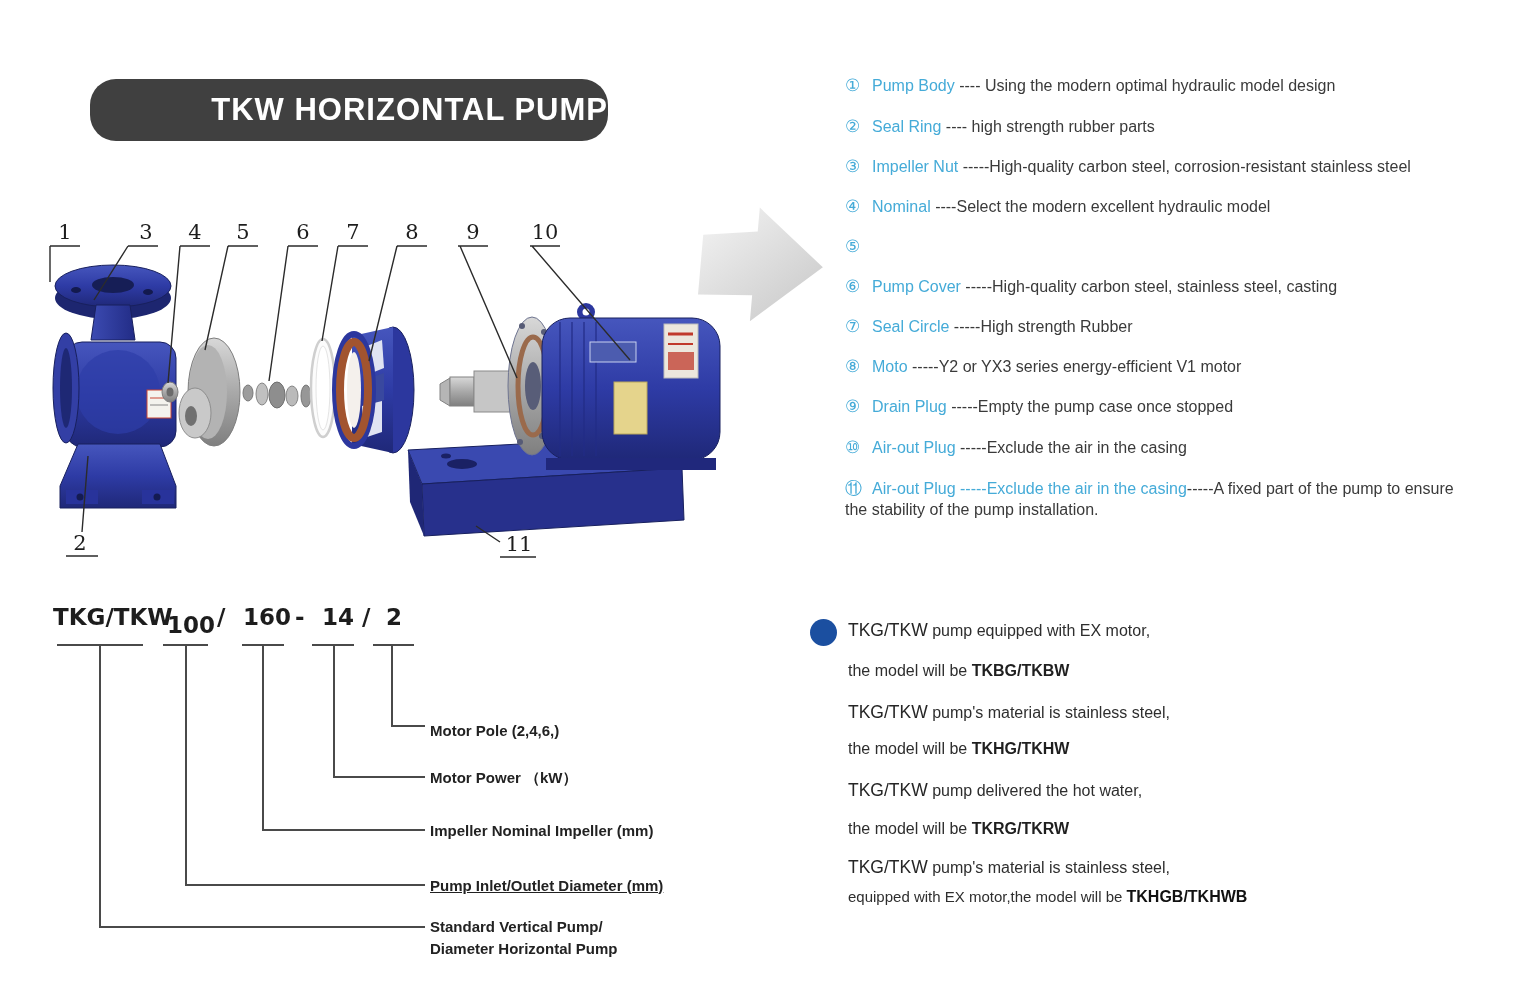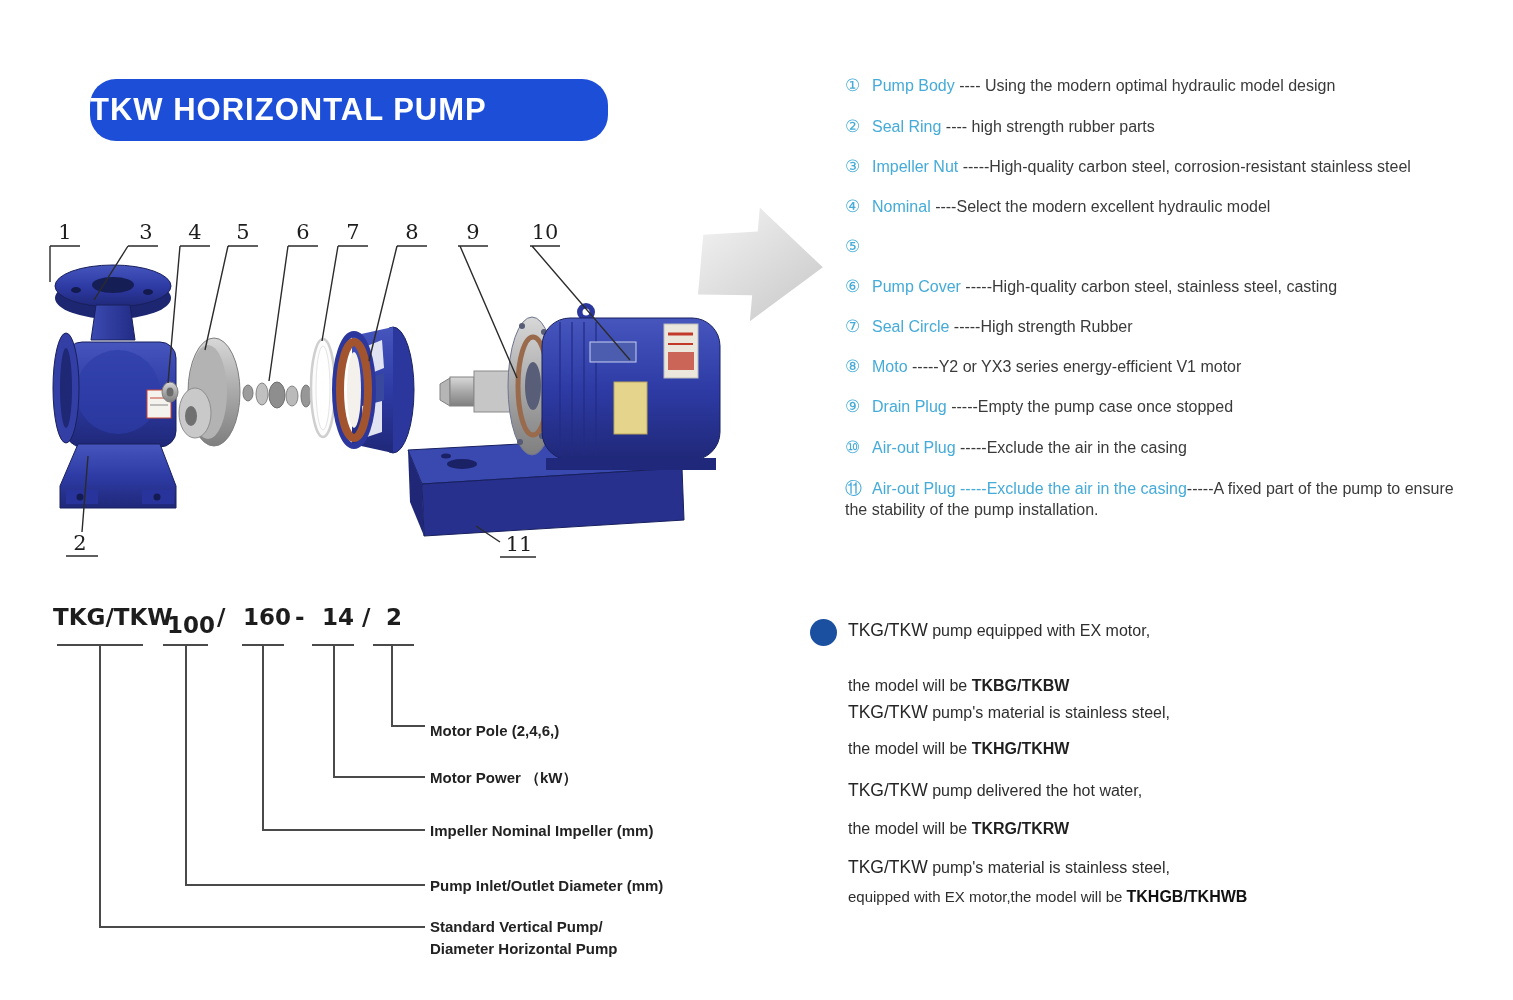--- a/index.html
+++ b/index.html
@@ -1,21 +1,21 @@
 <!DOCTYPE html>
 <html><head>
 <meta charset="utf-8">
 <style>
   html,body{margin:0;padding:0;background:#fff;}
   #page{position:relative;width:1513px;height:1000px;background:#ffffff;overflow:hidden;
         font-family:"Liberation Sans",sans-serif;color:#3a3a3a;}
 
   
-  .banner{position:absolute;left:90px;top:79px;width:518px;height:62px;background:#1d4ed8;
-          border-radius:26px;display:flex;align-items:center;justify-content:flex-start;}
+  .banner{position:absolute;left:90px;top:79px;width:518px;height:62px;background:#404040;
+          border-radius:26px;display:flex;align-items:center;justify-content:flex-end;}
   .banner span{color:#fff;font-weight:bold;font-size:31px;letter-spacing:1px;}
 
   
   #pump-svg{position:absolute;left:30px;top:220px;}
   #arrow-svg{position:absolute;left:697px;top:196px;}
 
   
   .parts{position:absolute;left:845px;top:0;width:650px;}
   .part-row{position:absolute;left:0;width:640px;font-size:16px;line-height:20px;}
   .part-row .num{position:absolute;left:0;top:0;color:#45ABD8;font-size:17px;}
@@ -40,29 +40,29 @@
   .u4{left:312px;width:42px;} .u5{left:373px;width:41px;}
   .v{width:2px;}
   .v1{left:99px;top:645px;height:283px;} .v2{left:185px;top:645px;height:241px;}
   .v3{left:262px;top:645px;height:186px;} .v4{left:333px;top:645px;height:133px;}
   .v5{left:391px;top:645px;height:82px;}
   .h{height:2px;}
   .h1{left:99px;top:926px;width:326px;} .h2{left:185px;top:884px;width:240px;}
   .h3{left:262px;top:829px;width:163px;} .h4{left:333px;top:776px;width:92px;}
   .h5{left:391px;top:725px;width:34px;}
   .mlabel{position:absolute;left:430px;font-weight:bold;font-size:15px;color:#222;}
-  .ml0{top:722px;} .ml1{top:769px;} .ml2{top:822px;} .ml3{top:877px;}
+  .ml0{top:722px;} .ml1{top:769px;} .ml2{top:822px;} .ml3{top:877px;text-decoration:underline;}
   .ml4{top:918px;} .ml5{top:940px;}
 
   
   .bullet{position:absolute;left:810px;top:619px;width:27px;height:27px;border-radius:50%;
           background:#1B4FA0;}
   .notes{position:absolute;left:848px;top:612px;width:580px;}
   .nline{position:absolute;left:0;font-size:16px;color:#2e2e2e;white-space:nowrap;}
-  .nl0{top:8px;} .nl1{top:65px;} .nl2{top:90px;} .nl3{top:128px;}
+  .nl0{top:8px;} .nl1{top:50px;} .nl2{top:90px;} .nl3{top:128px;}
   .nl4{top:168px;} .nl5{top:208px;} .nl6{top:245px;} .nl7{top:276px;font-size:15px;}
   .tk{font-size:17.5px;color:#262626;}
   .model{font-weight:bold;color:#1f1f1f;}
   .model-big{font-weight:bold;font-size:16px;color:#111;}
 </style>
 </head>
 <body>
 
 <div id="page">
 

